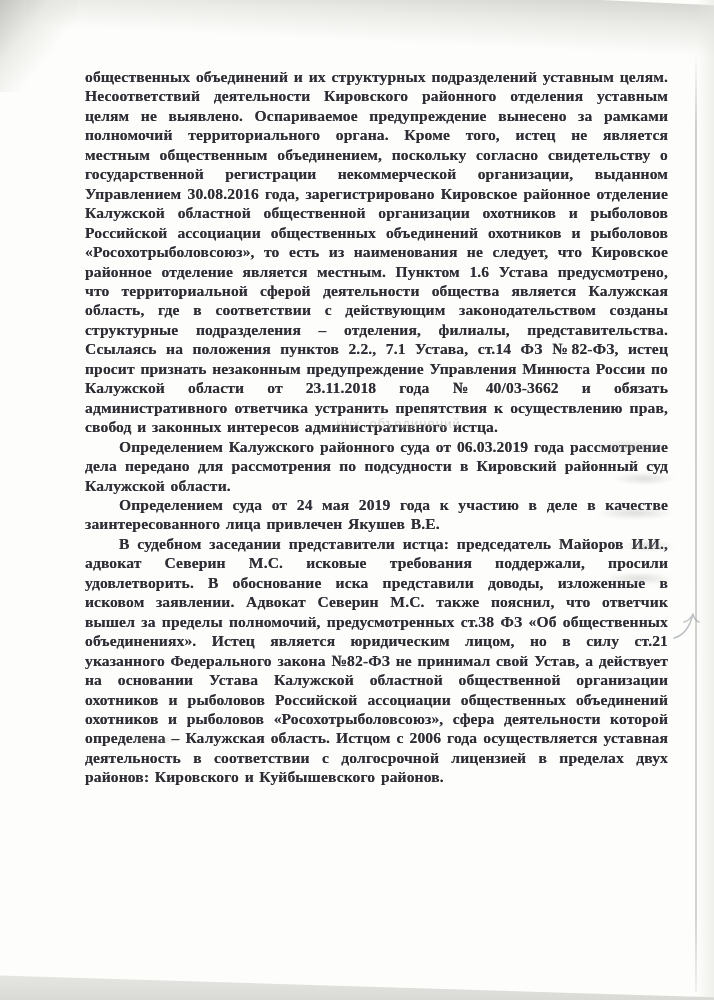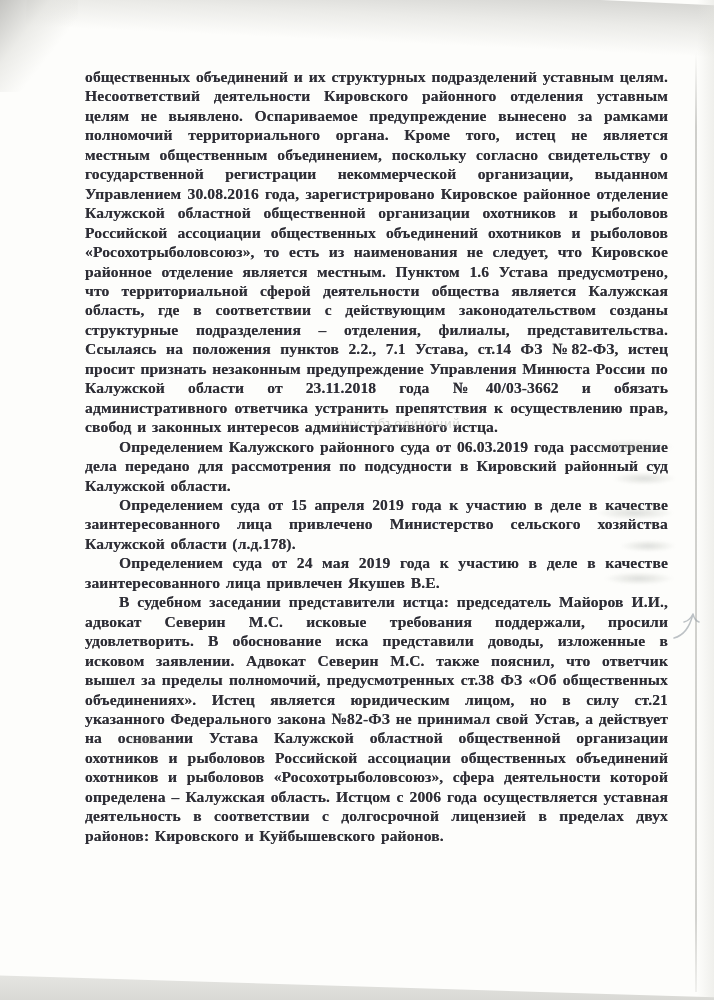--- a/index.html
+++ b/index.html
@@ -86,21 +86,20 @@
 <div class="page">
 
   <div class="shadow-top"></div>
   <div class="corner-tl"></div>
   <div class="margin-right-strip"></div>
   <div class="edge-right"></div>
 
   <div class="textblock">
     <p>общественных объединений и их структурных подразделений уставным целям. Несоответствий деятельности Кировского районного отделения уставным целям не выявлено. Оспариваемое предупреждение вынесено за рамками полномочий территориального органа. Кроме того, истец не является местным общественным объединением, поскольку согласно свидетельству о государственной регистрации некоммерческой организации, выданном Управлением 30.08.2016 года, зарегистрировано Кировское районное отделение Калужской областной общественной организации охотников и рыболовов Российской ассоциации общественных объединений охотников и рыболовов «Росохотрыболовсоюз», то есть из наименования не следует, что Кировское районное отделение является местным. Пунктом 1.6 Устава предусмотрено, что территориальной сферой деятельности общества является Калужская область, где в соответствии с действующим законодательством созданы структурные подразделения – отделения, филиалы, представительства. Ссылаясь на положения пунктов 2.2., 7.1 Устава, ст.14 ФЗ №82-ФЗ, истец просит признать незаконным предупреждение Управления Минюста России по Калужской области от 23.11.2018 года №40/03-3662 и обязать административного ответчика устранить препятствия к осуществлению прав, свобод и законных интересов административного истца.</p>
     <p class="ind">Определением Калужского районного суда от 06.03.2019 года рассмотрение дела передано для рассмотрения по подсудности в Кировский районный суд Калужской области.</p>
-    <p class="ind">Определением суда от 15 апреля 2019 года к участию в деле в качестве заинтересованного лица привлечено Министерство сельского хозяйства Калужской области (л.д.178).</p>
     <p class="ind">Определением суда от 24 мая 2019 года к участию в деле в качестве заинтересованного лица привлечен Якушев В.Е.</p>
     <p class="ind">В судебном заседании представители истца: председатель Майоров И.И., адвокат Северин М.С. исковые требования поддержали, просили удовлетворить. В обоснование иска представили доводы, изложенные в исковом заявлении. Адвокат Северин М.С. также пояснил, что ответчик вышел за пределы полномочий, предусмотренных ст.38 ФЗ «Об общественных объединениях». Истец является юридическим лицом, но в силу ст.21 указанного Федерального закона №82-ФЗ не принимал свой Устав, а действует на основании Устава Калужской областной общественной организации охотников и рыболовов Российской ассоциации общественных объединений охотников и рыболовов «Росохотрыболовсоюз», сфера деятельности которой определена – Калужская область. Истцом с 2006 года осуществляется уставная деятельность в соответствии с долгосрочной лицензией в пределах двух районов: Кировского и Куйбышевского районов.</p>
   </div>
 
   <span class="bleed bleed-1">ных объединений</span>
   <div class="smudge sm1"></div>
   <div class="smudge sm2"></div>
   <div class="smudge sm3"></div>
   <div class="smudge sm4"></div>
   <div class="smudge sm5"></div>

